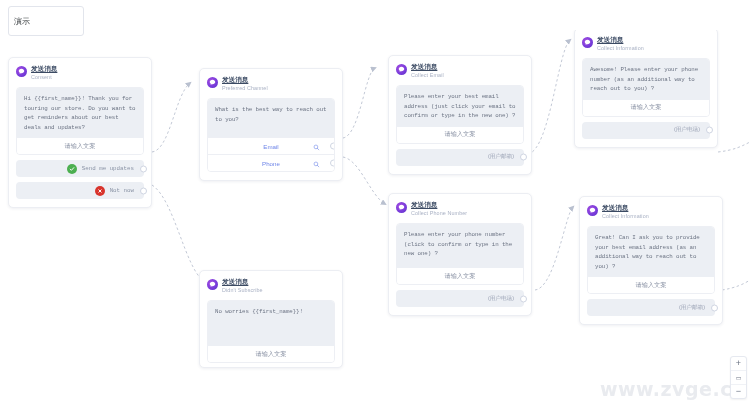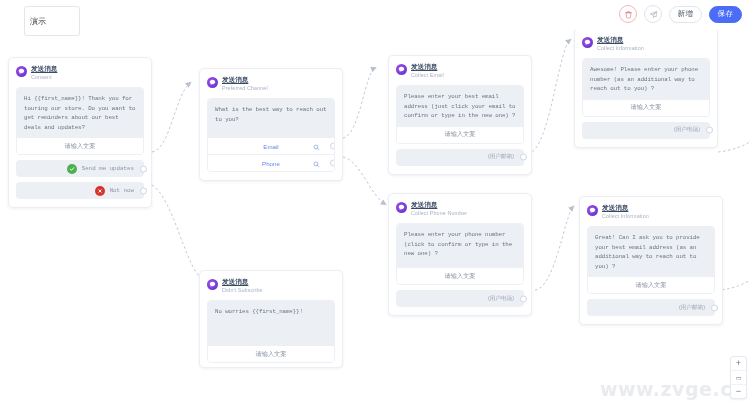--- a/index.html
+++ b/index.html
@@ -7,21 +7,21 @@
     width:750px;height:401px;overflow:hidden;
     background:#ffffff;
     font-family:"Liberation Sans","DejaVu Sans",sans-serif;
     position:relative;
   }
   #canvas{position:absolute;inset:0;overflow:hidden;background:#fff;}
 
   
   .topbar{position:absolute;left:0;top:0;width:750px;height:30px;background:#fff;z-index:40;}
   .name-input{
-    position:absolute;left:24px;top:6px;width:56px;height:17px;
+    position:absolute;left:8px;top:6px;width:76px;height:17px;
     border:1px solid #e2e5ec;border-radius:3px;background:#fff;
     font-size:8px;color:#3d4category;color:#3c4043;
     padding:14px 5px;line-height:17px;box-sizing:border-box;
     font-family:"Liberation Sans","DejaVu Sans",sans-serif;
   }
   .topbar-actions{position:absolute;right:8px;top:5px;display:flex;align-items:center;gap:7px;}
   .circle-btn{
     width:18px;height:18px;border-radius:50%;
     display:flex;align-items:center;justify-content:center;
     box-sizing:border-box;background:#fff;
@@ -315,35 +315,20 @@
       </div>
     </div>
     <div class="msg-block">
       <div class="msg-text" style="min-height:33px;">No worries {{first_name}}!</div>
       <div class="msg-input">请输入文案</div>
     </div>
   </div>
 
   <div class="topbar">
     <input class="name-input" value="演示" style="">
-    <div class="topbar-actions">
-      <span class="circle-btn danger">
-        <svg width="9" height="9" viewBox="0 0 14 14">
-          <path d="M3.2 4.2h7.6l-.7 7.2a1 1 0 0 1-1 .9H4.9a1 1 0 0 1-1-.9L3.2 4.2z" fill="none" stroke="#e2757d" stroke-width="1"></path>
-          <path d="M2.2 4.2h9.6M5.6 4.2V2.9a.6.6 0 0 1 .6-.6h1.6a.6.6 0 0 1 .6.6v1.3" fill="none" stroke="#e2757d" stroke-width="1" stroke-linecap="round"></path>
-        </svg>
-      </span>
-      <span class="circle-btn plain">
-        <svg width="9" height="9" viewBox="0 0 14 14">
-          <path d="M12.2 2 1.8 6.4l3.6 1.3 5.3-4.2-4.1 4.8.3 3.5 1.9-2.3 2.3 1.2L12.2 2z" fill="none" stroke="#9aa3b5" stroke-width=".9" stroke-linejoin="round"></path>
-        </svg>
-      </span>
-      <span class="pill-btn ghost">新增</span>
-      <span class="pill-btn primary">保存</span>
-    </div>
   </div>
 
   <div class="watermark">www.zvge.cn</div>
 
   <div class="zoomctl">
     <div>+</div>
     <div style="font-size:6px;">▭</div>
     <div>−</div>
   </div>
 

